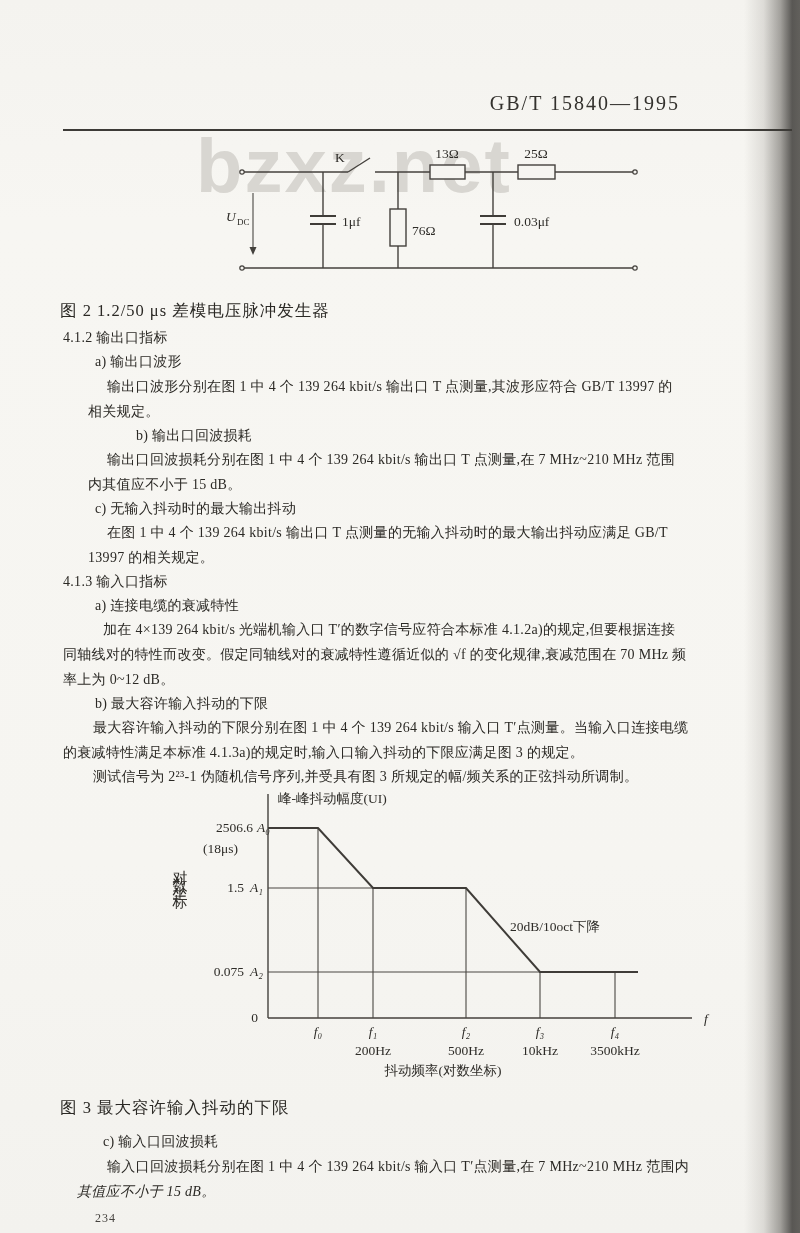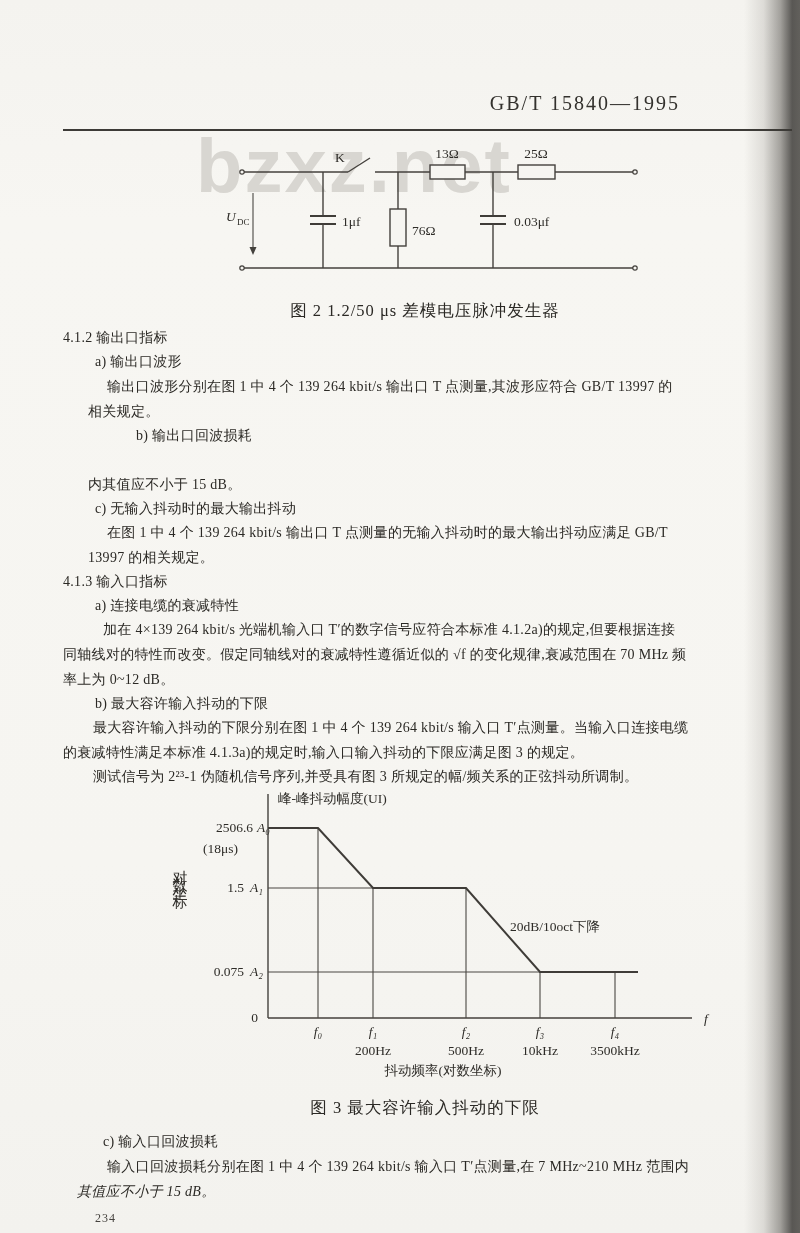--- a/index.html
+++ b/index.html
@@ -21,21 +21,21 @@
   .rule{position:absolute; left:63px; top:129px; width:729px; height:2px; background:#3d3b37;}
   .watermark{
     position:absolute; left:196px; top:122px; width:420px;
     font-family:"Liberation Sans", sans-serif; font-weight:700; font-size:76px;
     letter-spacing:2px; color:#d8d6d1; z-index:0; user-select:none;
   }
   svg{position:absolute; z-index:1; overflow:visible;}
   .circuit{left:220px; top:145px;}
   .chart{left:60px; top:790px;}
   .caption{
-    position:absolute; left:60px; top:300px; width:730px; text-align:center;
+    position:absolute; left:60px; top:300px; width:730px; text-align:left;
     font-size:16.5px; letter-spacing:1px; color:#2b2925; z-index:2;
   }
   .caption.fig3{top:1097px;}
   .ln{position:absolute; white-space:nowrap; font-size:14px; line-height:20px; z-index:2; letter-spacing:0.3px;}
   .vlabel{
     position:absolute; left:170px; top:858px; writing-mode:vertical-rl; text-orientation:upright;
     font-size:15px; letter-spacing:8px; color:#2b2925; z-index:2;
   }
   .pagenum{position:absolute; left:95px; top:1211px; font-size:12px; letter-spacing:1px; color:#45423e;}
   
@@ -116,20 +116,21 @@
     <text class="svgt lbl" x="316" y="13" text-anchor="middle">25Ω</text>
   </svg>
 
   <div class="caption">图 2  1.2/50 μs 差模电压脉冲发生器</div>
 
   <div class="ln" style="left:63px;top:328px;">4.1.2  输出口指标</div>
   <div class="ln" style="left:95px;top:352px;">a) 输出口波形</div>
   <div class="ln" style="left:107px;top:377px;">输出口波形分别在图 1 中 4 个 139 264 kbit/s 输出口 T 点测量,其波形应符合 GB/T 13997 的</div>
   <div class="ln" style="left:88px;top:402px;">相关规定。</div>
   <div class="ln" style="left:95px;top:426px;margin-left:41px;">b) 输出口回波损耗</div>
+  <div class="ln" style="left:107px;top:450px;">输出口回波损耗分别在图 1 中 4 个 139 264 kbit/s 输出口 T 点测量,在 7 MHz~210 MHz 范围</div>
   <div class="ln" style="left:88px;top:475px;">内其值应不小于 15 dB。</div>
   <div class="ln" style="left:95px;top:499px;">c) 无输入抖动时的最大输出抖动</div>
   <div class="ln" style="left:107px;top:523px;">在图 1 中 4 个 139 264 kbit/s 输出口 T 点测量的无输入抖动时的最大输出抖动应满足 GB/T</div>
   <div class="ln" style="left:88px;top:548px;">13997 的相关规定。</div>
   <div class="ln" style="left:63px;top:572px;">4.1.3  输入口指标</div>
   <div class="ln" style="left:95px;top:596px;">a) 连接电缆的衰减特性</div>
   <div class="ln" style="left:103px;top:620px;">加在 4×139 264 kbit/s 光端机输入口 T′的数字信号应符合本标准 4.1.2a)的规定,但要根据连接</div>
   <div class="ln" style="left:63px;top:645px;">同轴线对的特性而改变。假定同轴线对的衰减特性遵循近似的 √f 的变化规律,衰减范围在 70 MHz 频</div>
   <div class="ln" style="left:63px;top:670px;">率上为 0~12 dB。</div>
   <div class="ln" style="left:95px;top:694px;">b) 最大容许输入抖动的下限</div>

